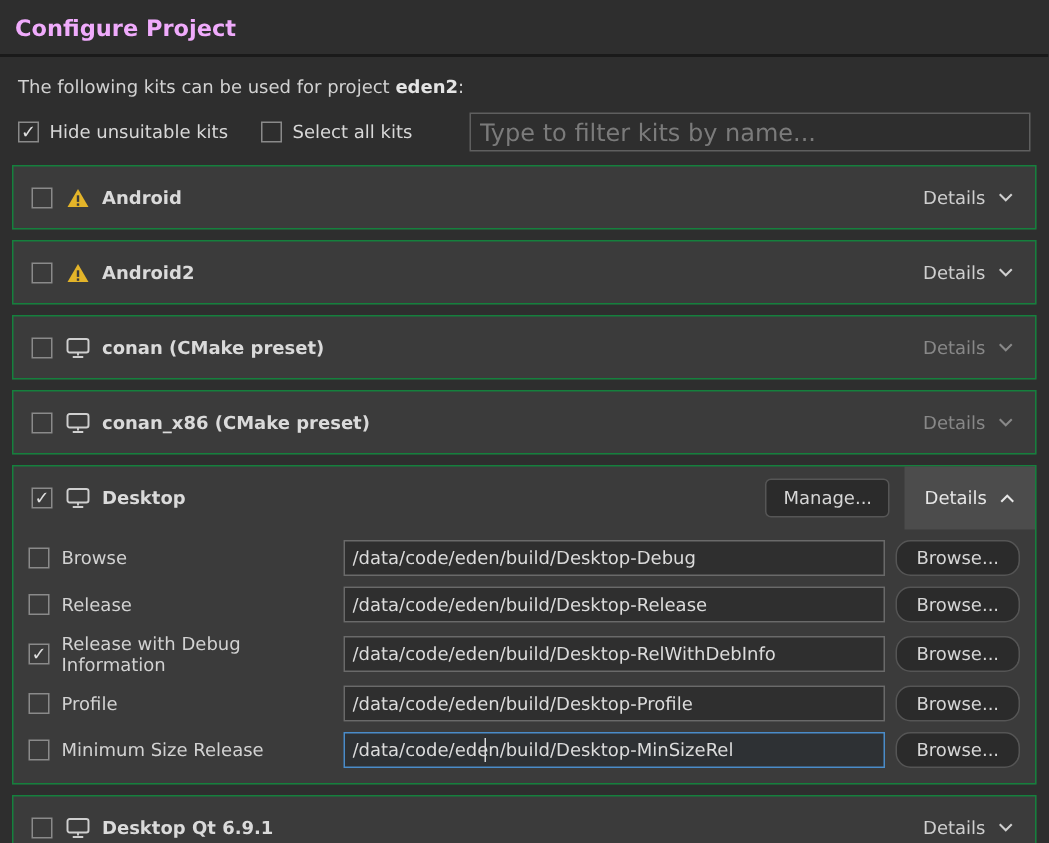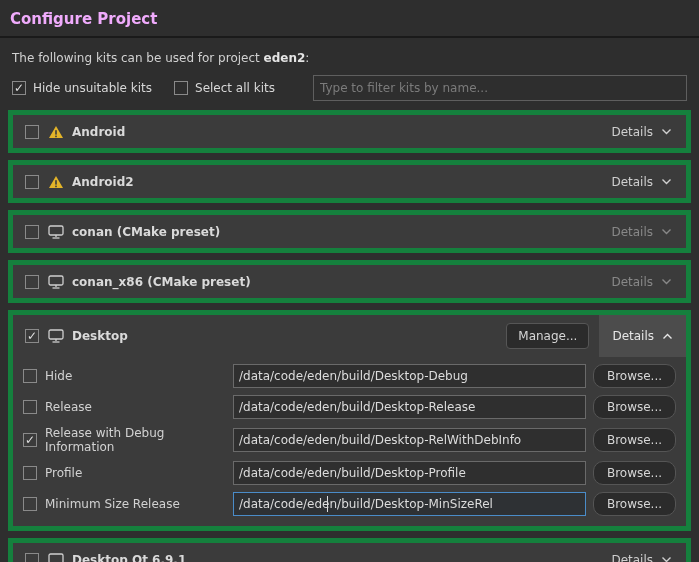--- a/index.html
+++ b/index.html
@@ -21,27 +21,27 @@
   .checkbox {
     width:14px; height:14px; border:1px solid #8a8a8a; background:transparent;
     display:inline-flex; align-items:center; justify-content:center;
     font-size:12px; line-height:12px; color:#e0e0e0; flex:0 0 auto;
   }
   .check-group .label { margin-left:7px; color:#d8d8d8; }
 
   .filter-wrap { flex:1; margin-left:16px; }
   .filter-input {
     width:100%; height:24px; background:#2e2e2e; border:1px solid #5f5f5f;
-    color:#d8d8d8; font-family:inherit; font-size:12px; padding:12px 6px; outline:none;
+    color:#d8d8d8; font-family:inherit; font-size:16px; padding:12px 6px; outline:none;
   }
   .filter-input::placeholder { color:#7b7b7b; }
 
   .kitlist { margin-top:9px; }
   .kit-row, .kit-panel {
-    margin:0 8px 7px 8px; background:#3b3b3b; border:5px solid #15803d;
+    margin:0 8px 7px 8px; background:#3b3b3b; border:1px solid #15803d;
   }
   .kit-row { height:43px; display:flex; align-items:center; padding-left:12px; }
   .kit-panel { padding-bottom:10px; }
   .kit-header { height:42px; display:flex; align-items:center; padding-left:12px; }
 
   .kit-icon { margin-left:9px; display:inline-flex; flex:0 0 auto; }
   .kit-name { margin-left:8px; font-weight:bold; color:#dadada; font-size:12px; }
 
   .details-link {
     margin-left:auto; display:flex; align-items:center; gap:8px;
@@ -204,21 +204,21 @@
         <span class="chev">
             <svg width="11" height="7">
               <use href="#icon-chev-up"></use>
             </svg>
           </span>
       </span>
     </div>
 
     <div class="config-row">
       <span class="checkbox"></span>
-      <span class="label">Hide</span>
+      <span class="label">Browse</span>
       <span class="path-wrap">
         <input class="path-input" type="text" value="/data/code/eden/build/Desktop-Debug" style="">
       </span>
       <button class="browse-btn">Browse...</button>
     </div>
 
     <div class="config-row">
       <span class="checkbox"></span>
       <span class="label">Release</span>
       <span class="path-wrap">

